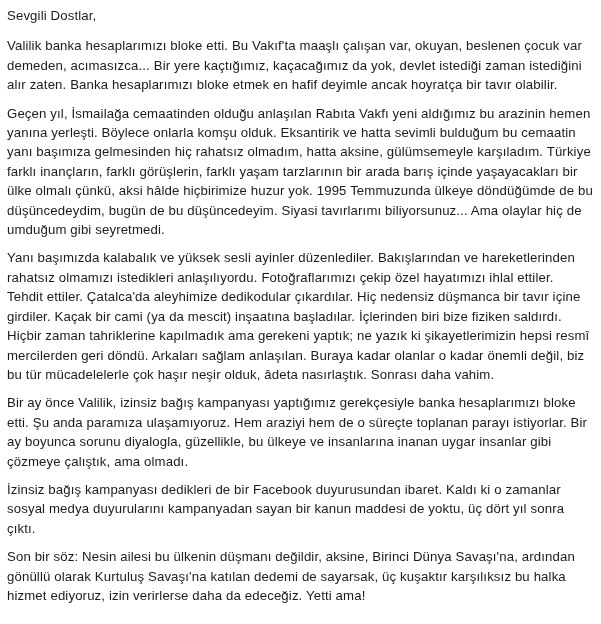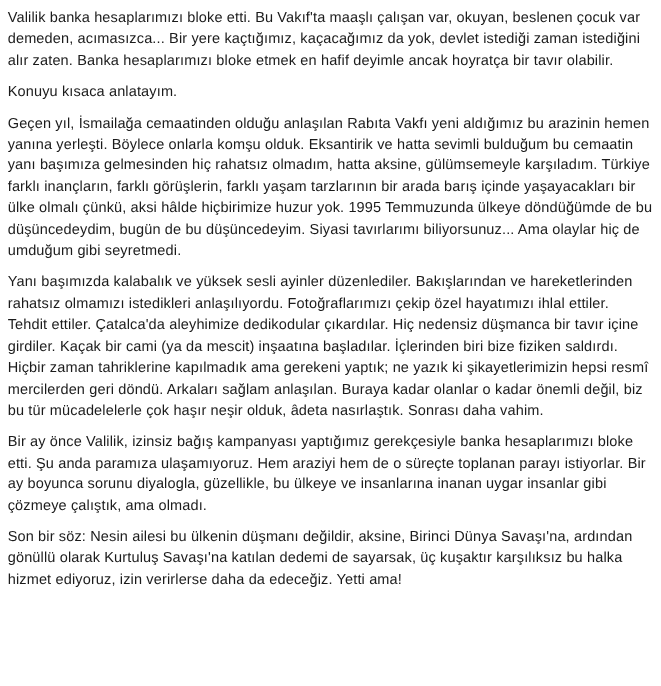--- a/index.html
+++ b/index.html
@@ -35,28 +35,29 @@
   }
   .salutation {
     margin-bottom: 11px;
   }
 </style>
 </head>
 <body>
 
 <div class="letter">
 
+  <p class="para salutation">Sevgili Dostlar,</p>
 
   <p class="para">Valilik banka hesaplarımızı bloke etti. Bu Vakıf'ta maaşlı çalışan var, okuyan, beslenen çocuk var demeden, acımasızca... Bir yere kaçtığımız, kaçacağımız da yok, devlet istediği zaman istediğini alır zaten. Banka hesaplarımızı bloke etmek en hafif deyimle ancak hoyratça bir tavır olabilir.</p>
 
-  <p class="para">Konuyu kısaca anlatayım.</p>
 
 
   <p class="para">Geçen yıl, İsmailağa cemaatinden olduğu anlaşılan Rabıta Vakfı yeni aldığımız bu arazinin hemen yanına yerleşti. Böylece onlarla komşu olduk. Eksantirik ve hatta sevimli bulduğum bu cemaatin yanı başımıza gelmesinden hiç rahatsız olmadım, hatta aksine, gülümsemeyle karşıladım. Türkiye farklı inançların, farklı görüşlerin, farklı yaşam tarzlarının bir arada barış içinde yaşayacakları bir ülke olmalı çünkü, aksi hâlde hiçbirimize huzur yok. 1995 Temmuzunda ülkeye döndüğümde de bu düşüncedeydim, bugün de bu düşüncedeyim. Siyasi tavırlarımı biliyorsunuz... Ama olaylar hiç de umduğum gibi seyretmedi.</p>
 
   <p class="para">Yanı başımızda kalabalık ve yüksek sesli ayinler düzenlediler. Bakışlarından ve hareketlerinden rahatsız olmamızı istedikleri anlaşılıyordu. Fotoğraflarımızı çekip özel hayatımızı ihlal ettiler. Tehdit ettiler. Çatalca'da aleyhimize dedikodular çıkardılar. Hiç nedensiz düşmanca bir tavır içine girdiler. Kaçak bir cami (ya da mescit) inşaatına başladılar. İçlerinden biri bize fiziken saldırdı. Hiçbir zaman tahriklerine kapılmadık ama gerekeni yaptık; ne yazık ki şikayetlerimizin hepsi resmî mercilerden geri döndü. Arkaları sağlam anlaşılan. Buraya kadar olanlar o kadar önemli değil, biz bu tür mücadelelerle çok haşır neşir olduk, âdeta nasırlaştık. Sonrası daha vahim.</p>
 
   <p class="para">Bir ay önce Valilik, izinsiz bağış kampanyası yaptığımız gerekçesiyle banka hesaplarımızı bloke etti. Şu anda paramıza ulaşamıyoruz. Hem araziyi hem de o süreçte toplanan parayı istiyorlar. Bir ay boyunca sorunu diyalogla, güzellikle, bu ülkeye ve insanlarına inanan uygar insanlar gibi çözmeye çalıştık, ama olmadı.</p>
 
+  <p class="para">İzinsiz bağış kampanyası dedikleri de bir Facebook duyurusundan ibaret. Kaldı ki o zamanlar sosyal medya duyurularını kampanyadan sayan bir kanun maddesi de yoktu, üç dört yıl sonra çıktı.</p>
 
   <p class="para">Son bir söz: Nesin ailesi bu ülkenin düşmanı değildir, aksine, Birinci Dünya Savaşı'na, ardından gönüllü olarak Kurtuluş Savaşı'na katılan dedemi de sayarsak, üç kuşaktır karşılıksız bu halka hizmet ediyoruz, izin verirlerse daha da edeceğiz. Yetti ama!</p>
 
 </div>
 
 </body></html>

